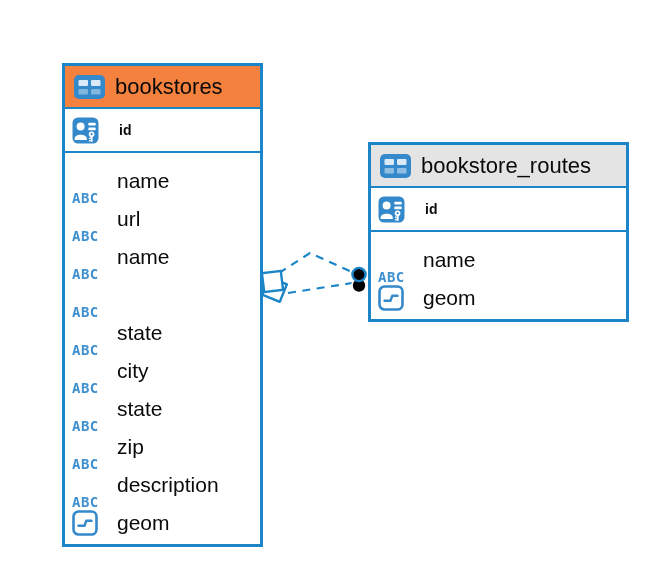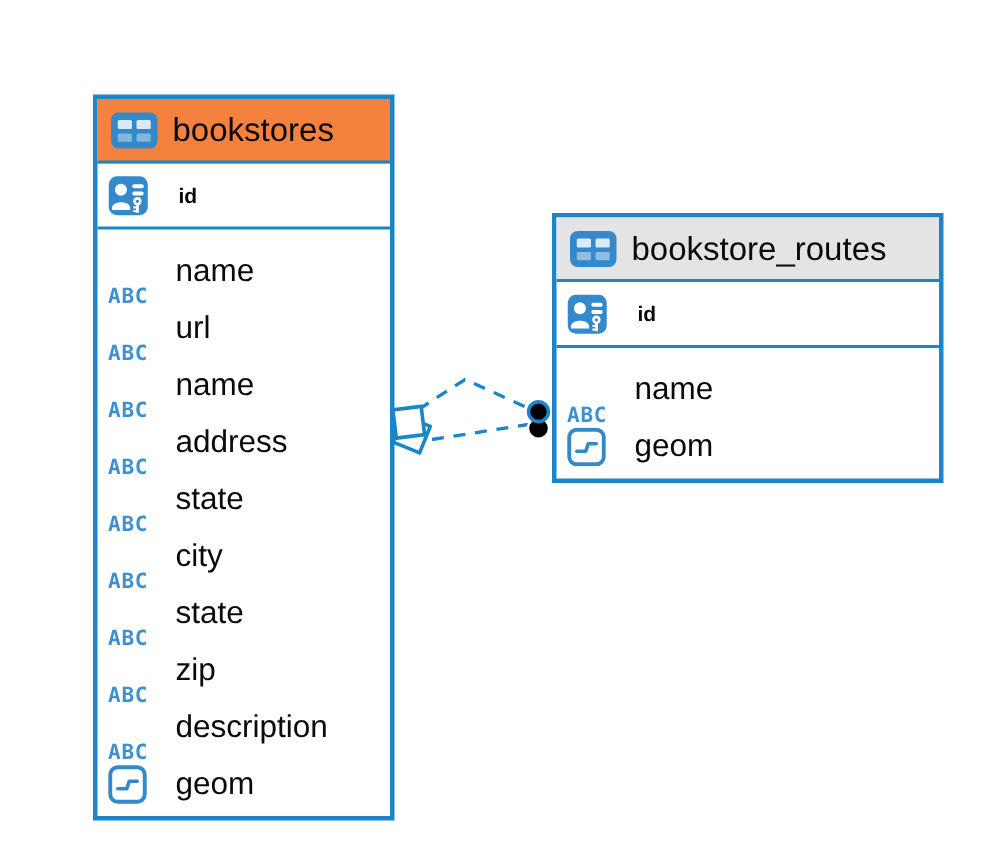--- a/index.html
+++ b/index.html
@@ -85,21 +85,20 @@
     <div class="col-row">
       <span class="icon-slot">
           <span class="abc">ABC</span>
         </span>
       <span>name</span>
     </div>
     <div class="col-row">
       <span class="icon-slot">
           <span class="abc">ABC</span>
         </span>
-      <span>address</span>
     </div>
     <div class="col-row">
       <span class="icon-slot">
           <span class="abc">ABC</span>
         </span>
       <span>state</span>
     </div>
     <div class="col-row">
       <span class="icon-slot">
           <span class="abc">ABC</span>

